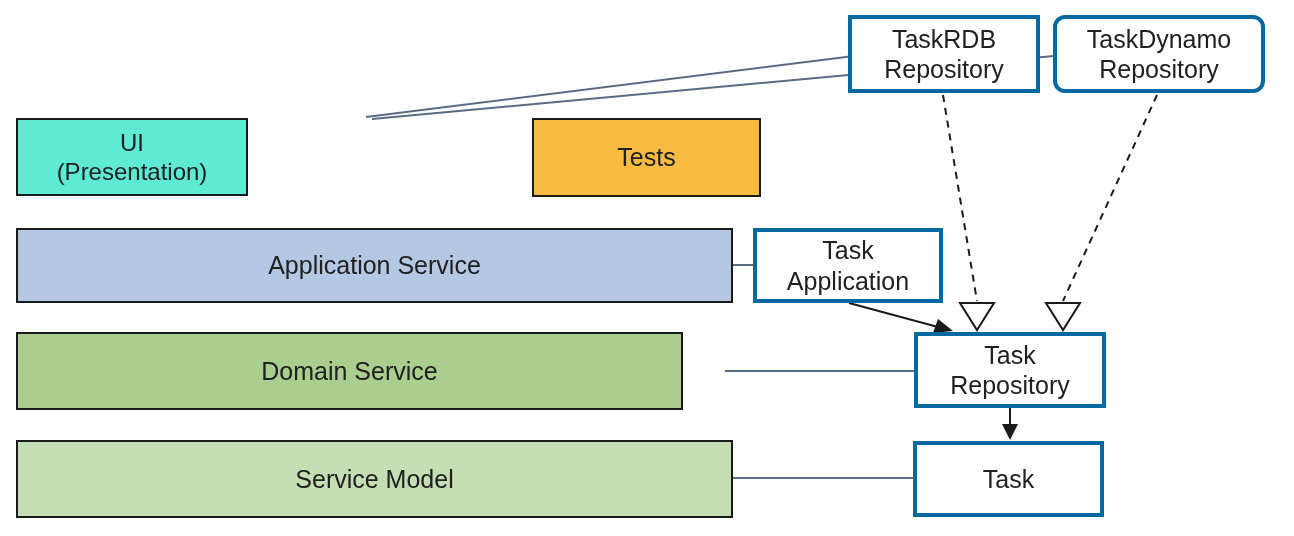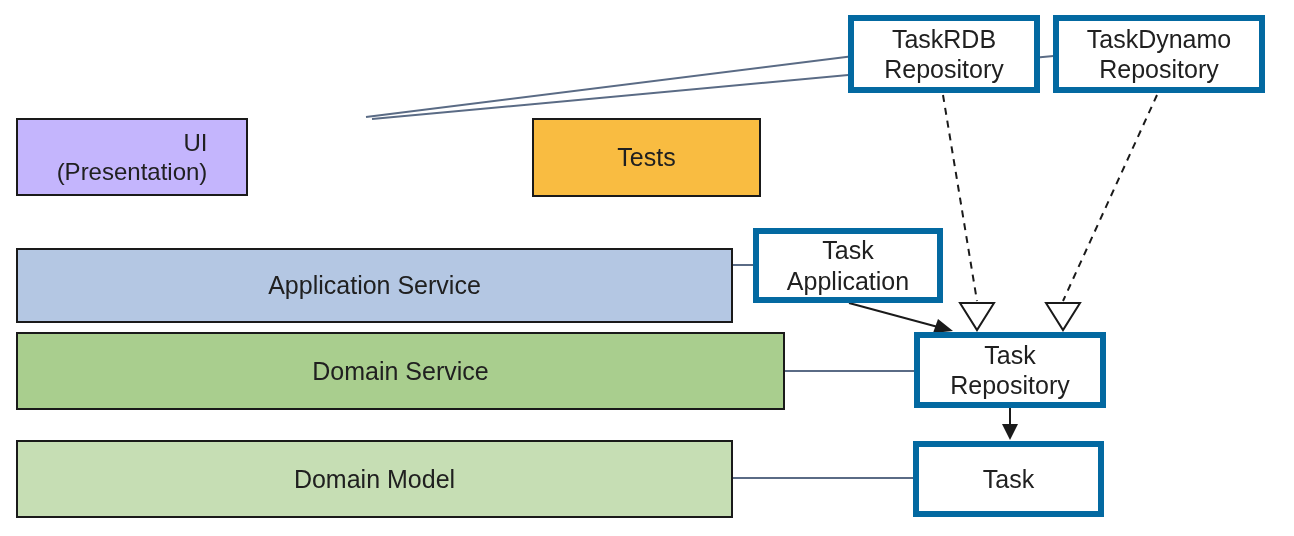--- a/index.html
+++ b/index.html
@@ -28,37 +28,37 @@
     align-items: center;
     justify-content: center;
     text-align: center;
     white-space: pre-line;
     color: #202020;
     font-size: 25px;
     line-height: 1.22;
     box-sizing: border-box;
   }
   .layer-bar { border: 2px solid #1a1a1a; }
-  .plain-box { border: 6px solid #0369a1; background: #ffffff; }
+  .plain-box { border: 4px solid #0369a1; background: #ffffff; }
 
   .edge-solid   { stroke: #5a6b85; stroke-width: 2; fill: none; }
   .edge-black   { stroke: #1a1a1a; stroke-width: 2; fill: none; }
   .edge-dashed  { stroke: #1a1a1a; stroke-width: 2; fill: none; stroke-dasharray: 7 6; }
   .head-filled  { fill: #1a1a1a; stroke: none; }
   .head-open    { fill: #ffffff; stroke: #1a1a1a; stroke-width: 2; }
 
   
   #box-task-rdb        { left: 848px;  top: 15px;  width: 192px; height: 78px; }
-  #box-task-dynamo     { left: 1053px; top: 15px;  width: 212px; height: 78px; }
+  #box-task-dynamo     { left: 1053px; top: 15px;  width: 212px; height: 78px; border-radius: 12px; }
   #box-ui              { left: 16px;   top: 118px; width: 232px; height: 78px; font-size: 24px; }
   #box-infrastructure  { left: 262px;  top: 118px; width: 230px; height: 79px; }
   #box-tests           { left: 504px;  top: 118px; width: 229px; height: 79px; margin-left: 28px; }
-  #box-app-service     { left: 16px;   top: 228px; width: 717px; height: 75px; margin-top: 20px; }
+  #box-app-service     { left: 16px;   top: 228px; width: 717px; height: 75px; }
   #box-task-app        { left: 753px;  top: 228px; width: 190px; height: 75px; }
-  #box-domain-service  { left: 16px;   top: 332px; width: 769px; height: 78px; }
+  #box-domain-service  { left: 16px;   top: 332px; width: 667px; height: 78px; }
   #box-task-repository { left: 914px;  top: 332px; width: 192px; height: 76px; }
   #box-domain-model    { left: 16px;   top: 440px; width: 717px; height: 78px; }
   #box-task            { left: 913px;  top: 441px; width: 191px; height: 76px; }
 </style>
 </head>
 <body>
 
 <div class="canvas">
 
   <svg class="edge-layer" viewBox="0 0 1294 536" xmlns="http://www.w3.org/2000/svg">
@@ -81,33 +81,33 @@
     <line class="edge-black" x1="1010" y1="408" x2="1010" y2="427"></line>
     <polygon class="head-filled" points="1010,440 1002,424 1018,424"></polygon>
   </svg>
 
   <div id="box-task-rdb" class="node plain-box">TaskRDB
 Repository</div>
 
   <div id="box-task-dynamo" class="node plain-box">TaskDynamo
 Repository</div>
 
-  <div id="box-ui" class="node layer-bar" style="background: #c4b5fd; text-align: right;">UI
+  <div id="box-ui" class="node layer-bar" style="background: #5eead4;">UI
 (Presentation)</div>
 
 
   <div id="box-tests" class="node layer-bar" style="background: rgb(249, 188, 65);">Tests</div>
 
   <div id="box-app-service" class="node layer-bar" style="background: rgb(180, 199, 227);">Application Service</div>
 
   <div id="box-task-app" class="node plain-box">Task
 Application</div>
 
   <div id="box-domain-service" class="node layer-bar" style="background: rgb(169, 206, 142);">Domain Service</div>
 
   <div id="box-task-repository" class="node plain-box">Task
 Repository</div>
 
-  <div id="box-domain-model" class="node layer-bar" style="background: rgb(198, 222, 180);">Domain Model</div>
+  <div id="box-domain-model" class="node layer-bar" style="background: rgb(198, 222, 180);">Service Model</div>
 
   <div id="box-task" class="node plain-box">Task</div>
 
 </div>
 
 </body></html>

